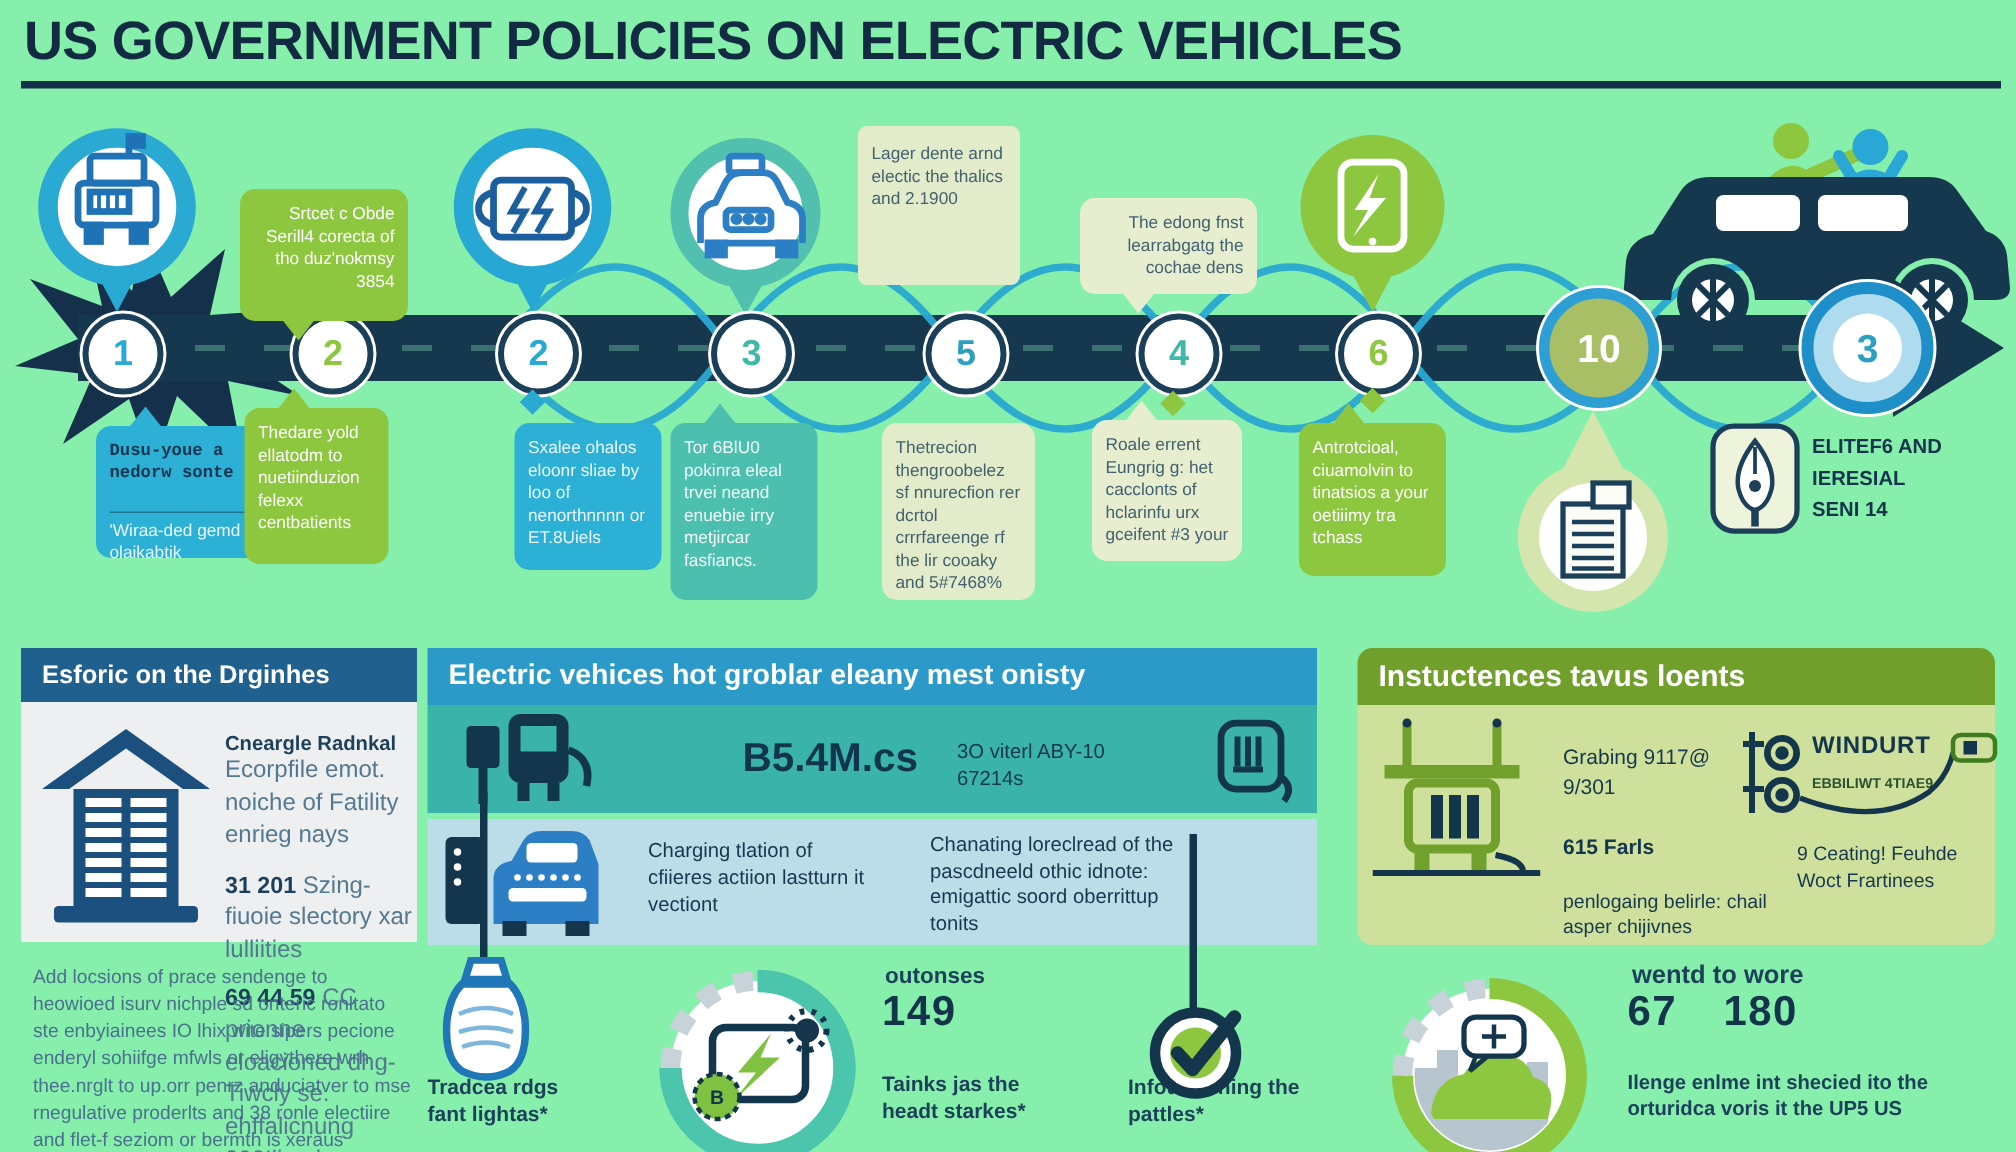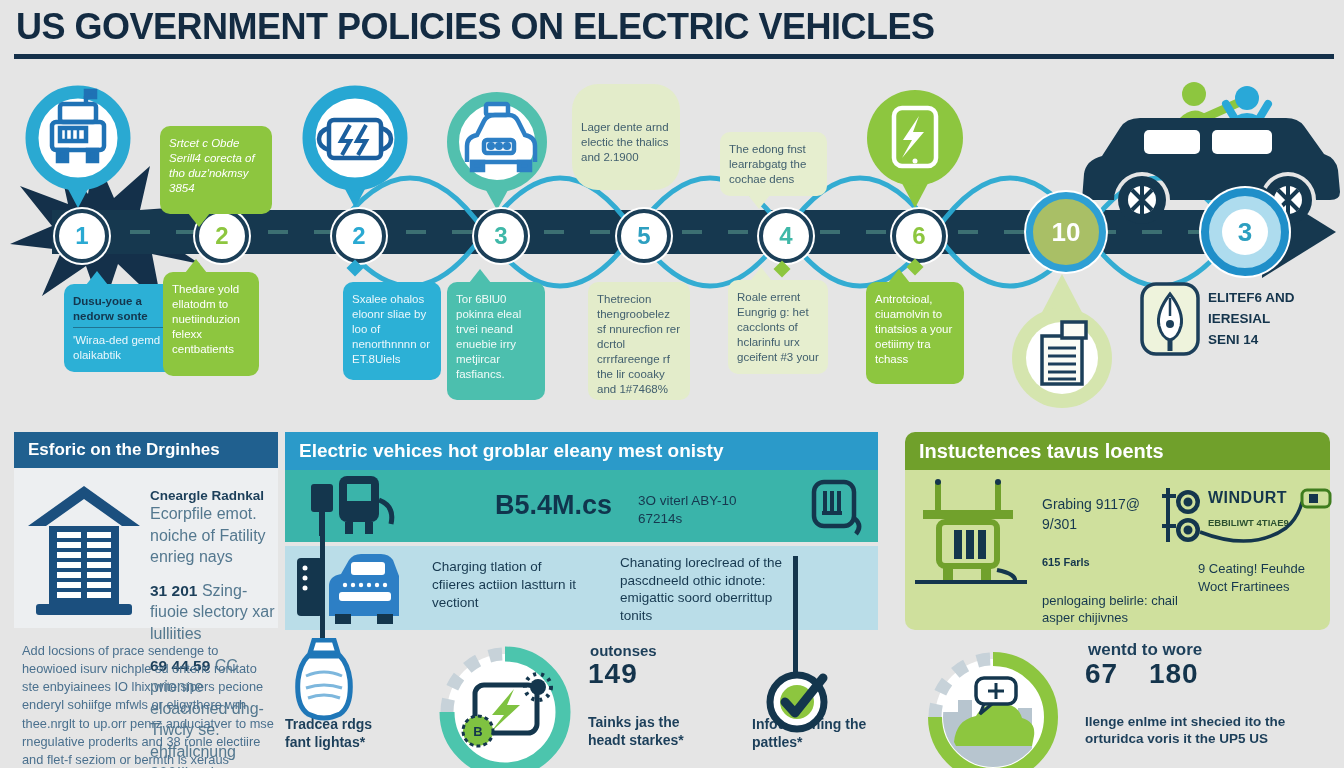--- a/index.html
+++ b/index.html
@@ -1,16 +1,16 @@
 <!DOCTYPE html>
 <html><head>
 <meta charset="utf-8">
 <style>
   html,body{margin:0;padding:0;background:#fff;}
-  .stage{position:relative;width:1344px;height:768px;background:#e5e5e5;overflow:hidden;
+  .stage{position:relative;width:1344px;height:768px;background:#86efac;overflow:hidden;
          font-family:"Liberation Sans",sans-serif;color:#16384f;}
   
   .title{position:absolute;left:16px;top:6px;font-size:36px;font-weight:800;letter-spacing:-.5px;
          color:#132b42;white-space:nowrap;}
   .title-rule{position:absolute;left:14px;right:10px;top:54px;height:5px;background:#14304a;}
   
   svg.tl{position:absolute;left:0;top:58px;width:1344px;height:380px;}
   
   .marker{position:absolute;width:46px;height:46px;border-radius:50%;background:#fff;
           border:4px solid #1b3f58;display:flex;align-items:center;justify-content:center;
@@ -24,21 +24,21 @@
           line-height:1.3;box-sizing:border-box;}
   .green-bg{background:#8dc63f;color:#fff;--bg:#8dc63f;}
   .teal-bg{background:#2cb0d6;color:#eaf7fc;--bg:#2cb0d6;}
   .teal2-bg{background:#4cbfae;color:#f2fbf9;--bg:#4cbfae;}
   .pale-bg{background:#e3ecca;color:#42606f;--bg:#e3ecca;}
   .tail-up::before{content:"";position:absolute;top:-13px;left:22px;border-left:11px solid transparent;
           border-right:11px solid transparent;border-bottom:14px solid var(--bg);}
   .tail-down::after{content:"";position:absolute;bottom:-13px;left:28px;border-left:11px solid transparent;
           border-right:11px solid transparent;border-top:14px solid var(--bg);}
   .callout .hd{font-weight:700;color:#13364e;border-bottom:1px solid rgba(19,54,78,.5);
-          padding-bottom:3px;margin-bottom:5px;display:block;}
+          padding-bottom:17px;margin-bottom:5px;display:block;font-family:Liberation Mono, monospace;}
   .diamond{position:absolute;width:12px;height:12px;transform:rotate(45deg);}
   .endnote{position:absolute;left:1208px;top:288px;font-size:13.5px;font-weight:800;color:#14344c;line-height:1.55;}
   
   .panel-hd{color:#fff;font-weight:700;display:flex;align-items:center;padding:0 14px;box-sizing:border-box;}
   .left-hd{position:absolute;left:14px;top:432px;width:264px;height:36px;background:#20608f;font-size:17px;}
   .left-body{position:absolute;left:14px;top:468px;width:264px;height:160px;background:#edeff1;}
   .stat-t{font-weight:700;color:#1c3f5a;font-size:13.5px;}
   .stat-b{color:#54788f;font-size:16px;line-height:1.35;}
   .stat-v{font-weight:800;color:#1c3f5a;font-size:15.5px;}
   .para{position:absolute;left:22px;top:642px;width:252px;font-size:12.8px;line-height:1.42;color:#4a708e;}
@@ -205,36 +205,36 @@
   <div class="marker" style="left:892px;top:209px;color:#8dc63f;">
       <span>6</span>
     </div>
   <div class="marker big10" style="left:1026px;top:192px;">
       <span>10</span>
     </div>
   <div class="marker big3" style="left:1201px;top:188px;">
       <span class="inner">3</span>
     </div>
 
-  <div class="bubble green-bg tail-down" style="left:160px;top:126px;width:112px;height:88px;text-align:left;font-style:italic;"><span>Srtcet c Obde Serill4 corecta of tho duz'nokmsy 3854</span></div>
-  <div class="bubble pale-bg" style="left:572px;top:84px;width:108px;height:106px;border-radius:26px;padding-top:36px;"><span>Lager dente arnd electic the thalics and 2.1900</span></div>
-  <div class="bubble pale-bg tail-down" style="left:720px;top:132px;width:107px;height:64px;background:#e6eecf;--bg:#e6eecf;"><span>The edong fnst learrabgatg the cochae dens</span></div>
+  <div class="bubble green-bg tail-down" style="left:160px;top:126px;width:112px;height:88px;text-align:right;"><span>Srtcet c Obde Serill4 corecta of tho duz'nokmsy 3854</span></div>
+  <div class="bubble pale-bg" style="left:572px;top:84px;width:108px;height:106px;border-radius:6px;padding-top:12px;"><span>Lager dente arnd electic the thalics and 2.1900</span></div>
+  <div class="bubble pale-bg tail-down" style="left:720px;top:132px;width:118px;height:64px;background:#e6eecf;text-align:right;--bg:#e6eecf;"><span>The edong fnst learrabgatg the cochae dens</span></div>
 
   <div class="diamond" style="left:349px;top:262px;background:#2aa9d2;"></div>
   <div class="diamond" style="left:776px;top:263px;background:#8dc63f;"></div>
   <div class="diamond" style="left:909px;top:261px;background:#8dc63f;"></div>
 
   <div class="callout teal-bg tail-up" style="left:64px;top:284px;width:122px;height:88px;">
     <span class="hd">Dusu-youe a nedorw sonte</span>
     <span>'Wiraa-ded gemd olaikabtik</span>
   </div>
   <div class="callout green-bg tail-up" style="left:163px;top:272px;width:96px;height:104px;"><span>Thedare yold ellatodm to nuetiinduzion felexx centbatients</span></div>
   <div class="callout teal-bg" style="left:303px;top:282px;width:98px;height:98px;margin-left:40px;"><span>Sxalee ohalos eloonr sliae by loo of nenorthnnnn or ET.8Uiels</span></div>
   <div class="callout teal2-bg tail-up" style="left:447px;top:282px;width:98px;height:118px;"><span>Tor 6BlU0 pokinra eleal trvei neand enuebie irry metjircar fasfiancs.</span></div>
-  <div class="callout pale-bg" style="left:588px;top:282px;width:102px;height:118px;"><span>Thetrecion thengroobelez sf nnurecfion rer dcrtol crrrfareenge rf the lir cooaky and 1#7468%</span></div>
+  <div class="callout pale-bg" style="left:588px;top:282px;width:102px;height:118px;"><span>Thetrecion thengroobelez sf nnurecfion rer dcrtol crrrfareenge rf the lir cooaky and 5#7468%</span></div>
   <div class="callout pale-bg tail-up" style="left:728px;top:280px;width:100px;height:94px;background:#e6eecf;--bg:#e6eecf;"><span>Roale errent Eungrig g: het cacclonts of hclarinfu urx gceifent #3 your</span></div>
   <div class="callout green-bg tail-up" style="left:866px;top:282px;width:98px;height:102px;"><span>Antrotcioal, ciuamolvin to tinatsios a your oetiiimy tra tchass</span></div>
 
   <div class="endnote">
     <div>ELITEF6 AND</div>
     <div>IERESIAL</div>
     <div>SENI 14</div>
   </div>
 
   <div class="panel-hd left-hd">
@@ -349,21 +349,21 @@
     <circle cx="26" cy="16" r="12" fill="#14364d"></circle>
       <circle cx="26" cy="16" r="6" fill="none" stroke="#cfe09d" stroke-width="3"></circle>
     <circle cx="26" cy="44" r="12" fill="#14364d"></circle>
       <circle cx="26" cy="44" r="6" fill="none" stroke="#cfe09d" stroke-width="3"></circle>
     <path d="M38 46 Q90 66 124 42 Q136 32 140 16" stroke="#14364d" stroke-width="3.5" fill="none"></path>
     <rect x="140" y="4" width="28" height="17" rx="5" fill="#cfe09d" stroke="#3f7d1e" stroke-width="3"></rect>
     <rect x="147" y="8" width="9" height="9" fill="#14364d"></rect>
   </svg>
   <div class="abs" style="left:1208px;top:489px;font-size:16px;font-weight:800;color:#14364d;letter-spacing:.5px;">WINDURT</div>
   <div class="abs" style="left:1208px;top:517px;font-size:9.5px;font-weight:700;color:#2c5130;">EBBILIWT 4TIAE9</div>
-  <div class="abs" style="left:1042px;top:556px;font-size:11px;font-weight:800;color:#14364d;">615 Farls</div>
+  <div class="abs" style="left:1042px;top:556px;font-size:14px;font-weight:800;color:#14364d;">615 Farls</div>
   <div class="abs navy" style="left:1042px;top:576px;width:150px;font-size:13px;line-height:1.3;margin-top:17px;">penlogaing belirle: chail asper chijivnes</div>
   <div class="abs navy" style="left:1198px;top:560px;width:128px;font-size:13px;line-height:1.35;">9 Ceating! Feuhde Woct Frartinees</div>
 
   <div class="cord" style="left:320px;top:528px;height:114px;"></div>
   <div class="cord" style="left:793px;top:556px;height:122px;"></div>
 
   <svg class="iconwrap" style="left:292px;top:638px;" width="64" height="84" viewBox="0 0 64 84">
     <path d="M22 2 L42 2 L46 15 L18 15 Z" fill="#fff" stroke="#1f77b8" stroke-width="5"></path>
     <path d="M16 18 Q8 26 6 42 Q4 68 16 76 Q32 84 48 76 Q60 68 58 42 Q56 26 48 18 Z" fill="#fff" stroke="#1f77b8" stroke-width="5"></path>
     <path d="M14 38 Q32 30 50 38 M14 50 Q32 44 50 50 M16 60 Q32 54 48 60" stroke="#7db7dd" stroke-width="3" fill="none"></path>

